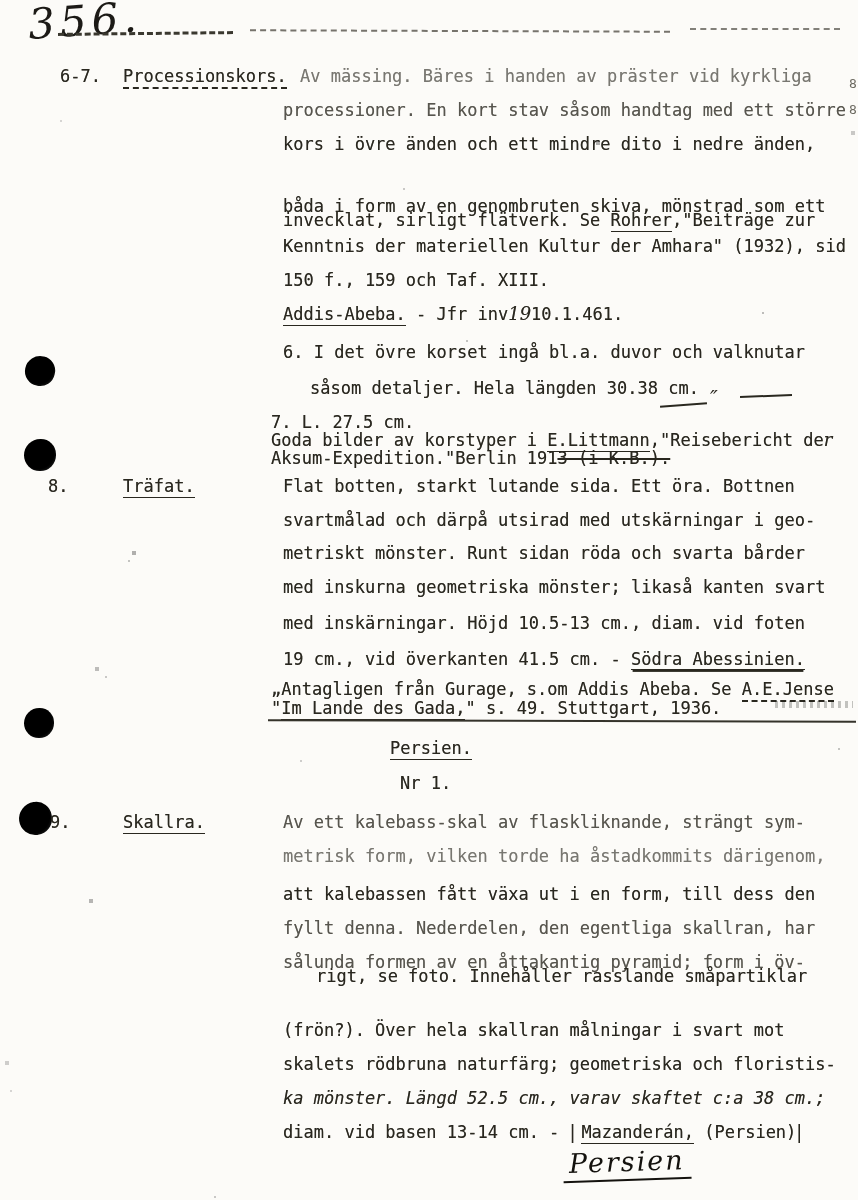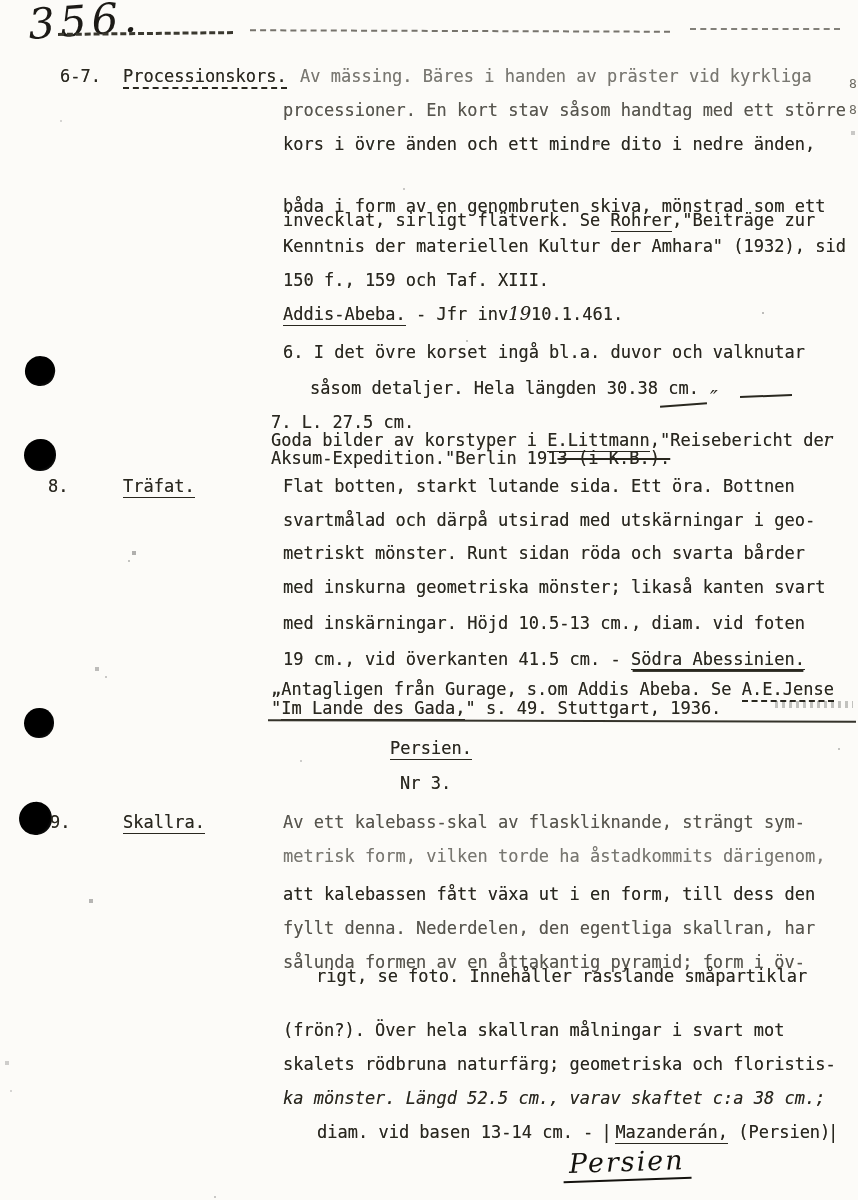--- a/index.html
+++ b/index.html
@@ -108,34 +108,34 @@
     <div class="ln" style="left:283px; top:613px;"><span>med inskärningar. Höjd 10.5-13 cm., diam. vid foten</span></div>
     <div class="ln" style="left:283px; top:649px;"><span>19 cm., vid överkanten 41.5 cm. - </span><span class="u2">Södra Abessinien.</span></div>
     <div class="ln" style="left:271px; top:679px;"><span>„Antagligen från Gurage, s.om Addis Abeba. Se </span><span class="ud">A.E.Jense</span></div>
     <div class="ln" style="left:271px; top:698px;"><span>"</span><span class="u">Im Lande des Gada,</span><span>" s. 49. Stuttgart, 1936.</span></div>
   </div>
   <div class="scribble" style="left:775px; top:701px;"></div>
   <div class="longline" style="left:268px; top:720px; width:588px;"></div>
 
   <div>
     <div class="ln" style="left:390px; top:738px;"><span class="u">Persien.</span></div>
-    <div class="ln" style="left:400px; top:773px;">Nr 3.</div>
+    <div class="ln" style="left:400px; top:773px;">Nr 1.</div>
   </div>
 
   <div>
     <div class="ln" style="left:50px; top:812px;">9.</div>
     <div class="ln" style="left:123px; top:812px;"><span class="u">Skallra.</span></div>
     <div class="ln f2" style="left:283px; top:812px;"><span>Av ett kalebass-skal av flaskliknande, strängt sym-</span></div>
     <div class="ln f" style="left:283px; top:846px;"><span>metrisk form, vilken torde ha åstadkommits därigenom,</span></div>
     <div class="ln" style="left:283px; top:884px;text-align:center;"><span>att kalebassen fått växa ut i en form, till dess den</span></div>
     <div class="ln f2" style="left:283px; top:918px;"><span>fyllt denna. Nederdelen, den egentliga skallran, har</span></div>
     <div class="ln f2" style="left:283px; top:952px;"><span>sålunda formen av en åttakantig pyramid; form i öv-</span></div>
     <div class="ln" style="left:283px; top:966px;margin-left:33px;"><span>rigt, se foto. Innehåller rasslande småpartiklar</span></div>
     <div class="ln" style="left:283px; top:1020px;"><span>(frön?). Över hela skallran målningar i svart mot</span></div>
     <div class="ln" style="left:283px; top:1054px;"><span>skalets rödbruna naturfärg; geometriska och floristis-</span></div>
     <div class="ln" style="left:283px; top:1088px;font-style:italic;"><span>ka mönster. Längd 52.5 cm., varav skaftet c:a 38 cm.;</span></div>
-    <div class="ln" style="left:283px; top:1122px;margin-left:34px;"><span>diam. vid basen 13-14 cm. - </span><span class="hand">| </span><span class="u">Mazanderán,</span><span> (</span><span>Persien</span><span>)</span><span class="hand">|</span></div>
+    <div class="ln" style="left:283px; top:1122px;"><span>diam. vid basen 13-14 cm. - </span><span class="hand">| </span><span class="u">Mazanderán,</span><span> (</span><span>Persien</span><span>)</span><span class="hand">|</span></div>
   </div>
 
   <div class="hand-persien">Persien</div>
 
   <div class="speckles"></div>
 </div>
 
 </body></html>

